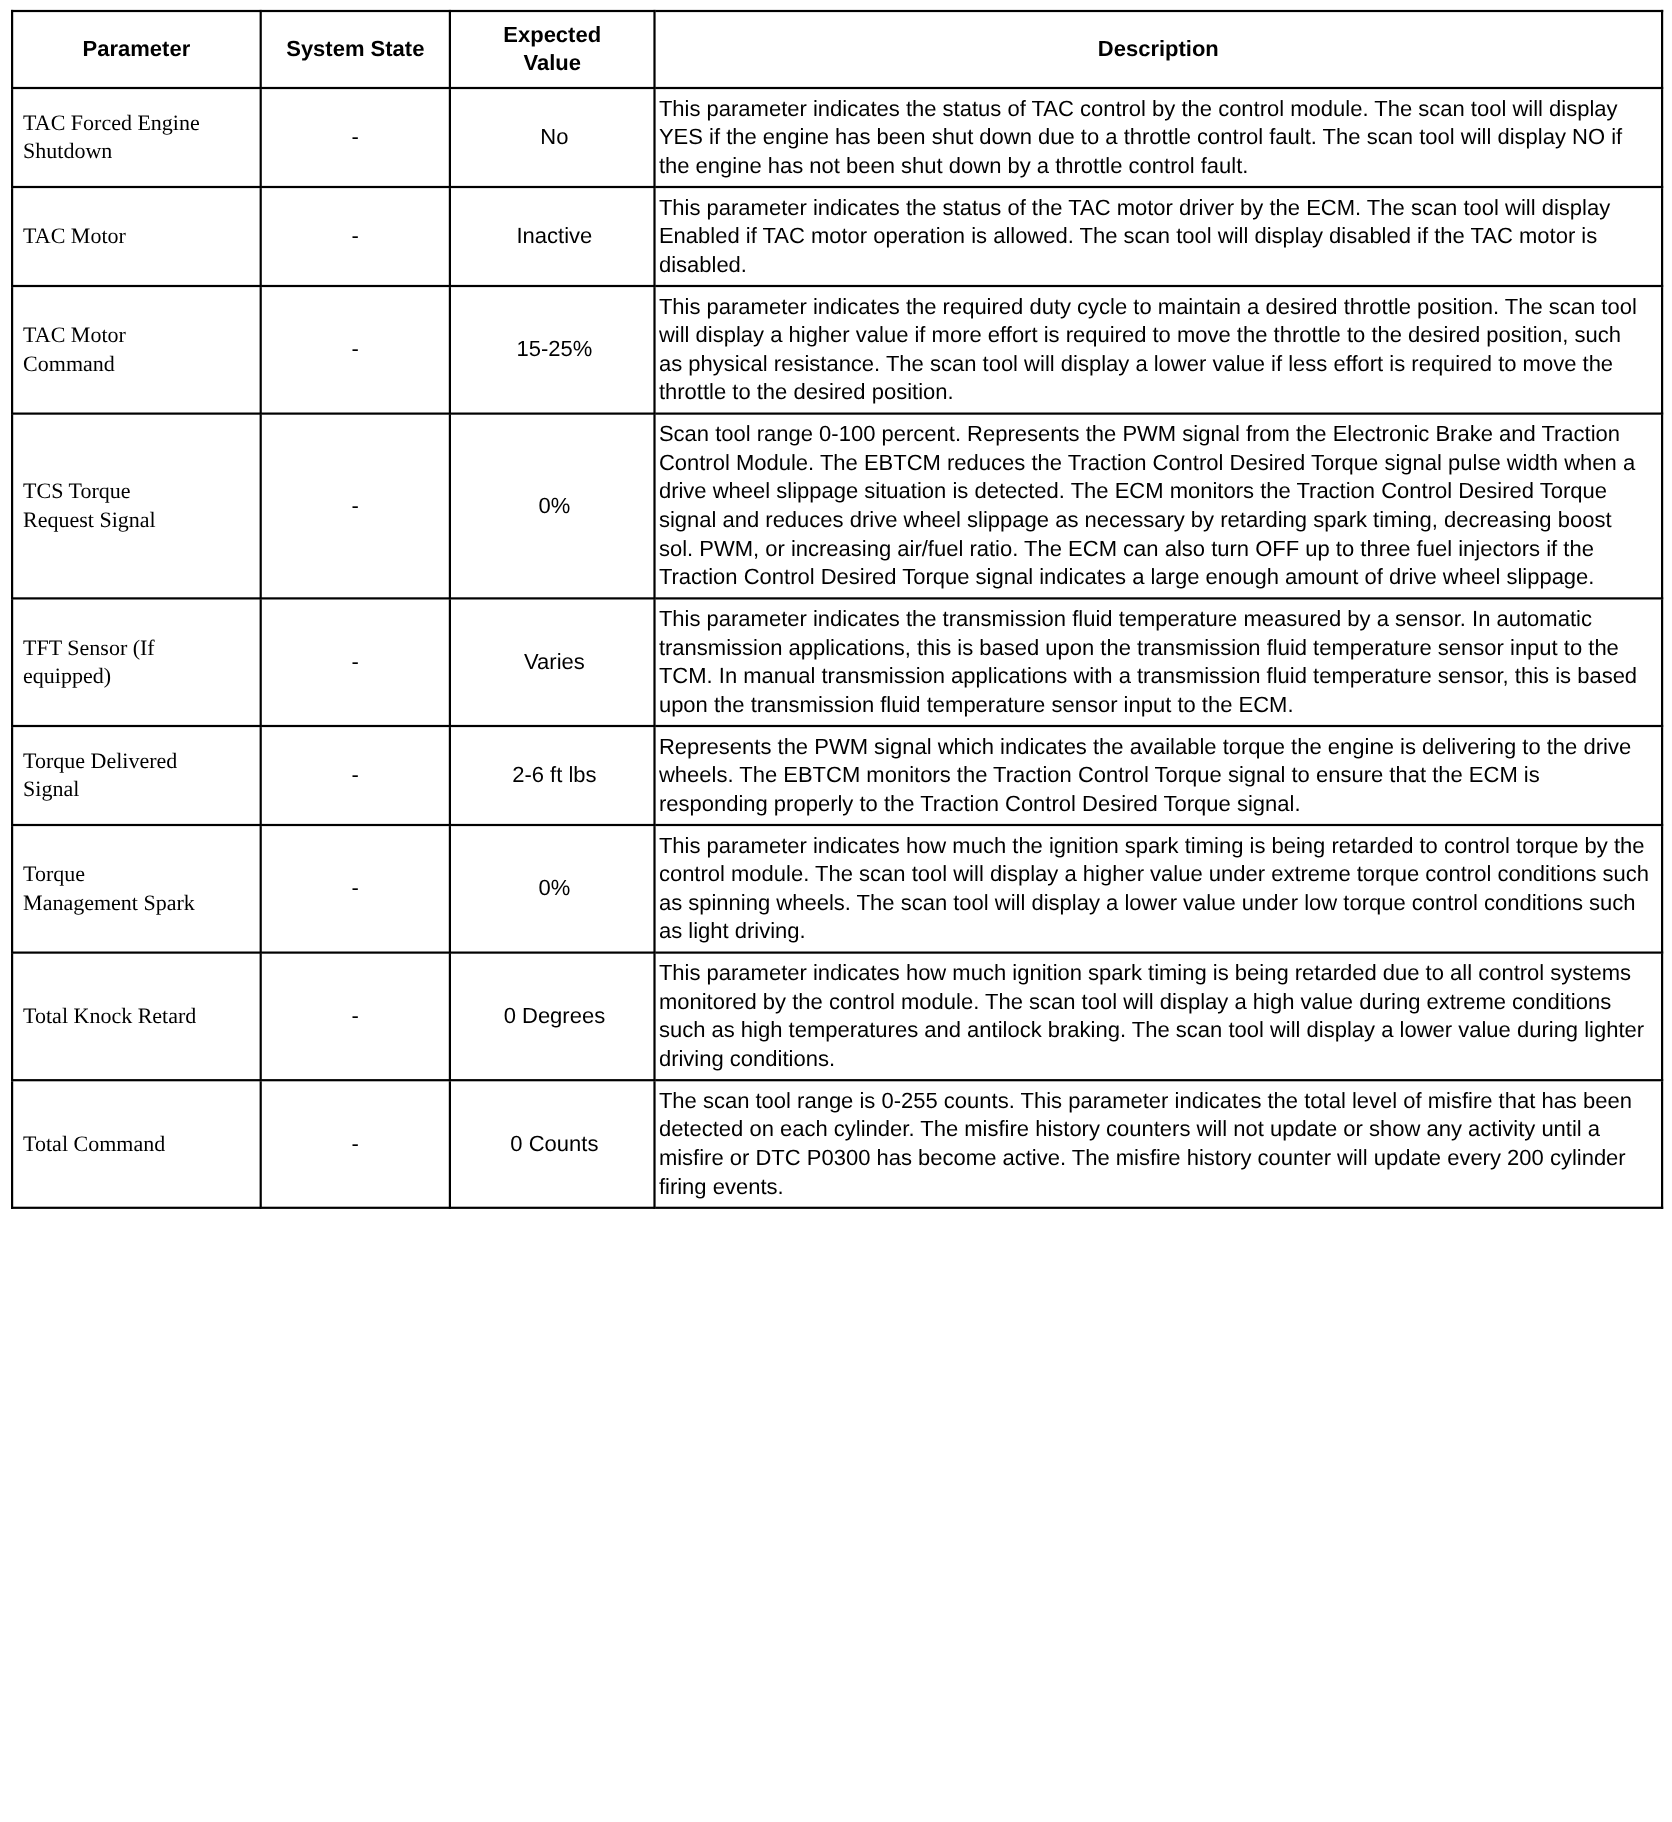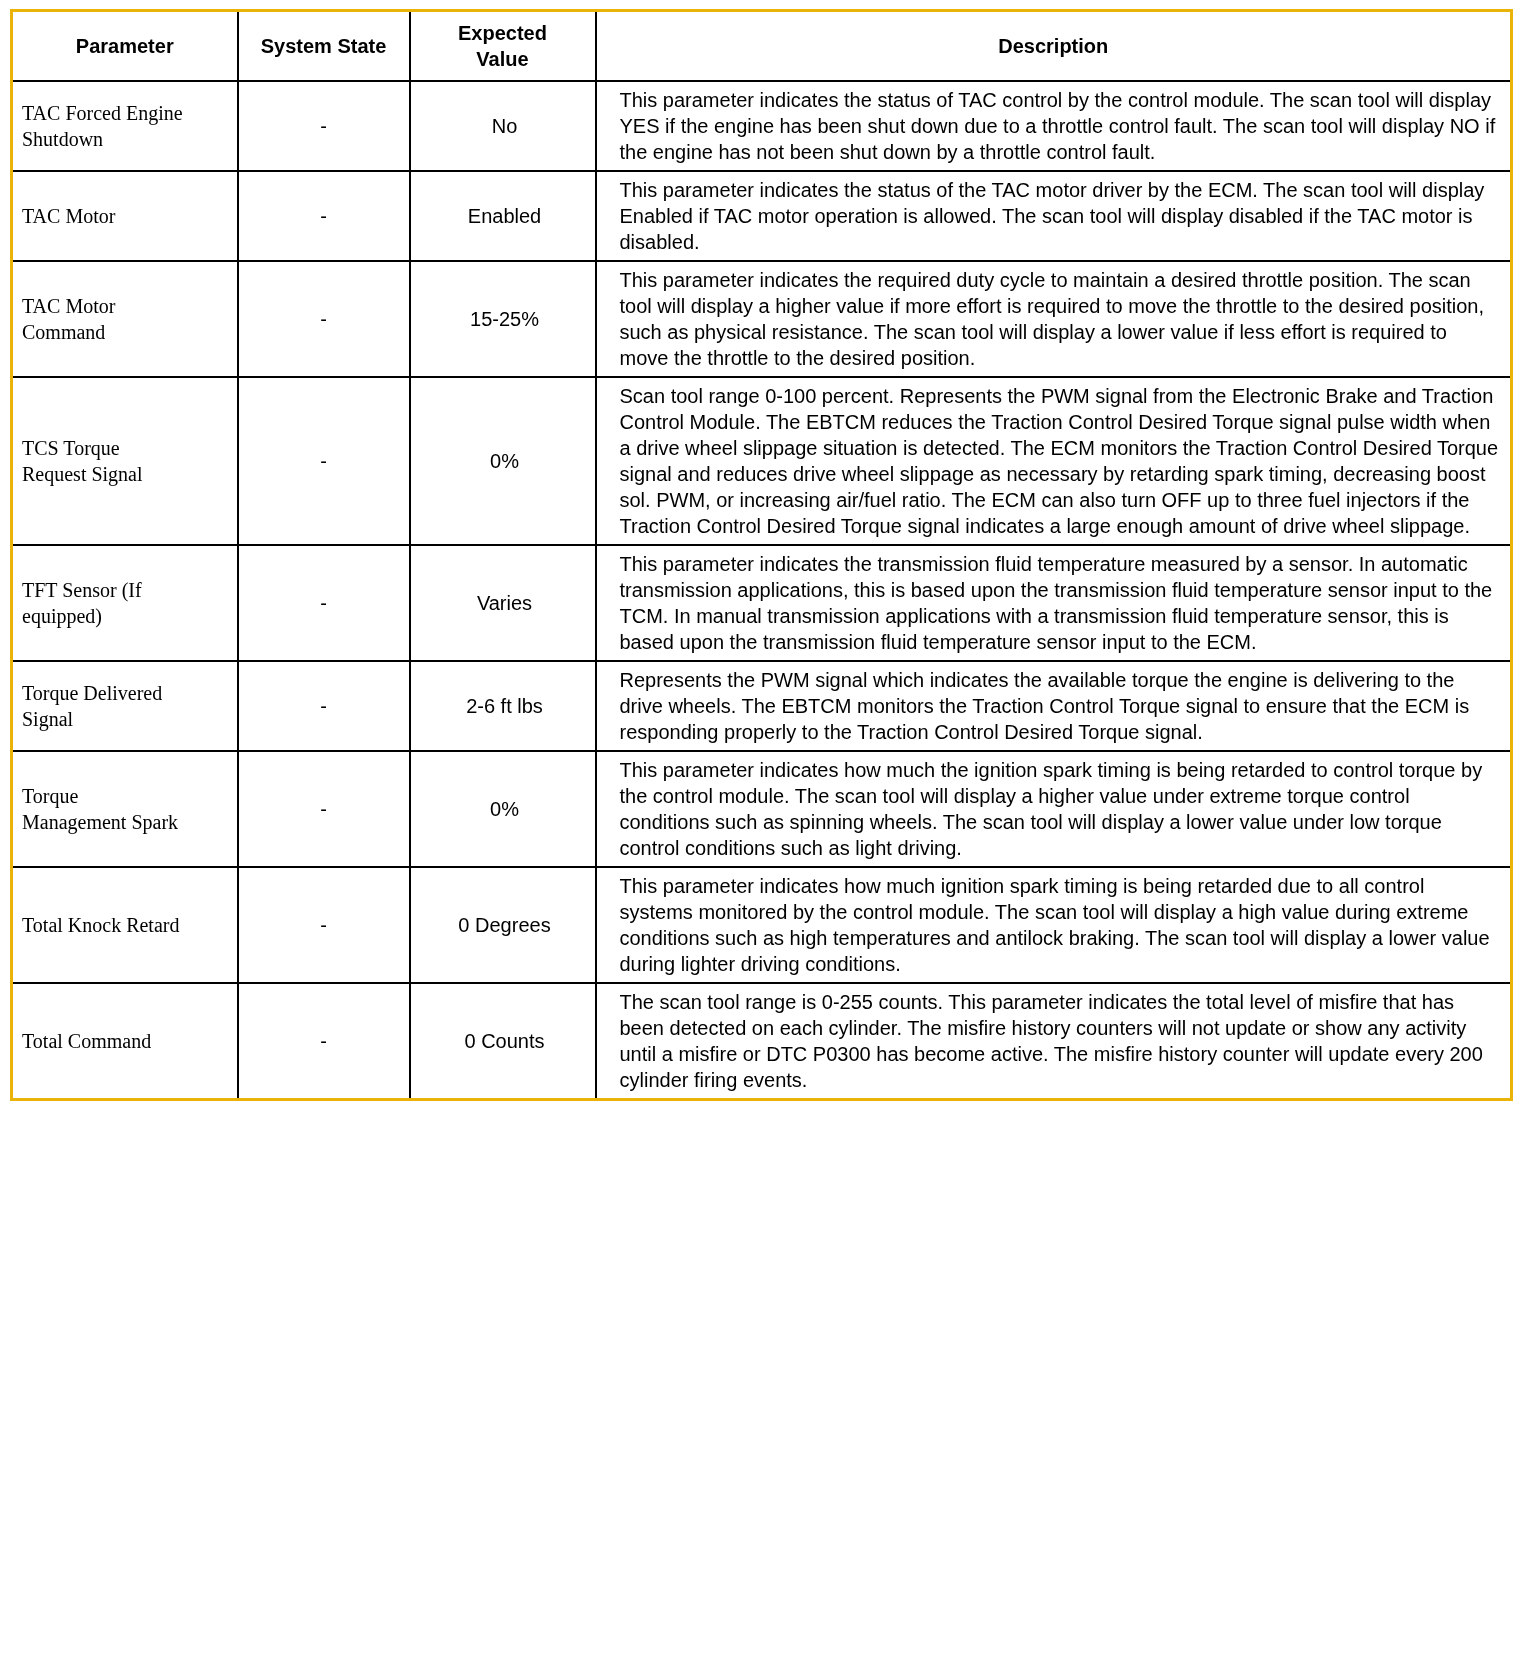--- a/index.html
+++ b/index.html
@@ -12,21 +12,21 @@
   }
   .page {
     width: 1520px;
     min-height: 1656px;
     padding: 9px 10px;
     background: #ffffff;
   }
   table.param-table {
     width: 1500px;
     border-collapse: collapse;
-    border: 3px solid #eab308;
+    border: 1px solid #eab308;
     table-layout: fixed;
   }
   th, td {
     border: 2px solid #000000;
     font-size: 20px;
     line-height: 26px;
     vertical-align: middle;
     padding: 5px 8px;
   }
   th {
@@ -50,21 +50,21 @@
   td.col-state {
     text-align: center;
   }
   td.col-value {
     text-align: center;
     white-space: pre-line;
     padding-left: 12px;
   }
   td.col-desc {
     text-align: left;
-    padding-left: 23px;
+    padding-left: 3px;
     padding-right: 10px;
   }
 </style>
 </head>
 <body>
 
 <div class="page">
   <table class="param-table">
     <colgroup>
       <col class="c-param">
@@ -86,21 +86,21 @@
     <td class="col-param">TAC Forced Engine
 Shutdown</td>
     <td class="col-state">-</td>
     <td class="col-value">No</td>
     <td class="col-desc">This parameter indicates the status of TAC control by the control module. The scan tool will display YES if the engine has been shut down due to a throttle control fault. The scan tool will display NO if the engine has not been shut down by a throttle control fault.</td>
   </tr>
 
   <tr>
     <td class="col-param">TAC Motor</td>
     <td class="col-state">-</td>
-    <td class="col-value">Enabled</td>
+    <td class="col-value">Inactive</td>
     <td class="col-desc">This parameter indicates the status of the TAC motor driver by the ECM. The scan tool will display Enabled if TAC motor operation is allowed. The scan tool will display disabled if the TAC motor is disabled.</td>
   </tr>
 
   <tr>
     <td class="col-param">TAC Motor
 Command</td>
     <td class="col-state">-</td>
     <td class="col-value">15-25%</td>
     <td class="col-desc">This parameter indicates the required duty cycle to maintain a desired throttle position. The scan tool will display a higher value if more effort is required to move the throttle to the desired position, such as physical resistance. The scan tool will display a lower value if less effort is required to move the throttle to the desired position.</td>
   </tr>

